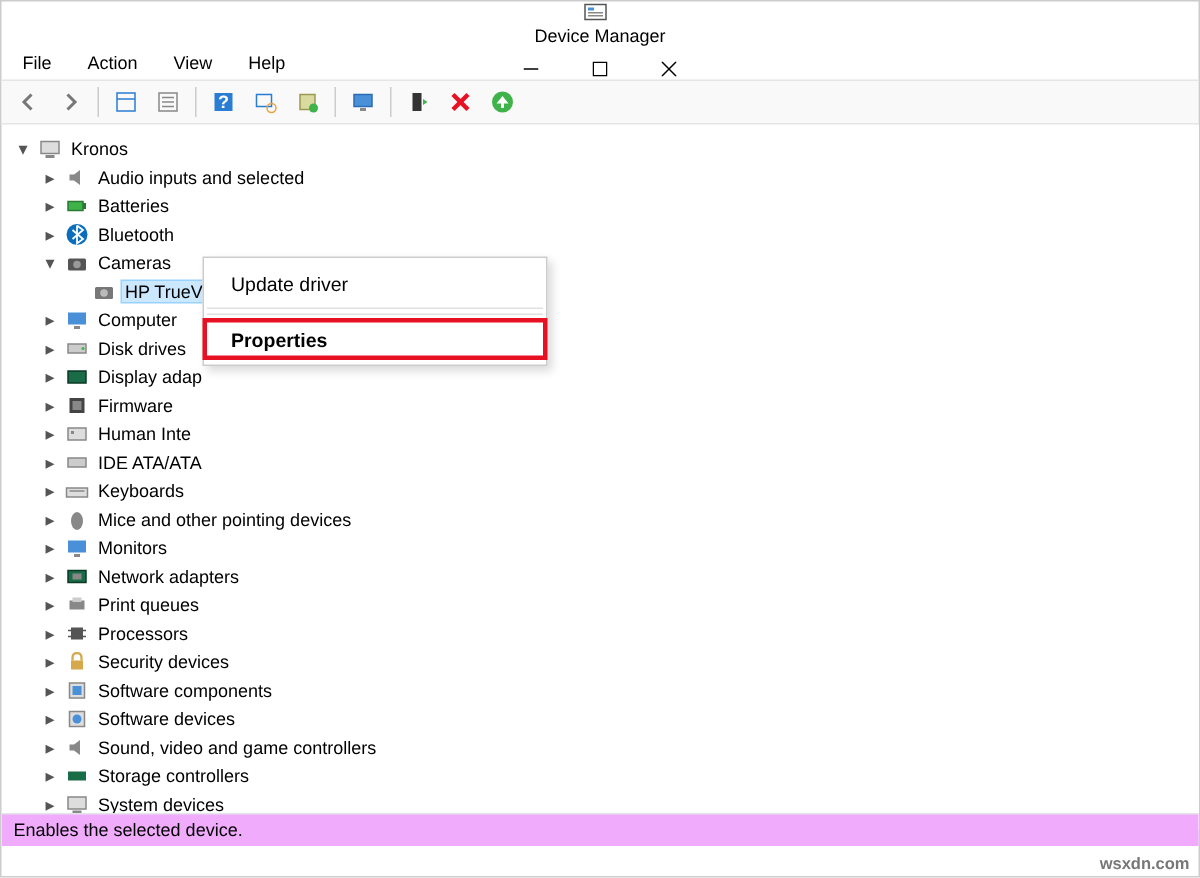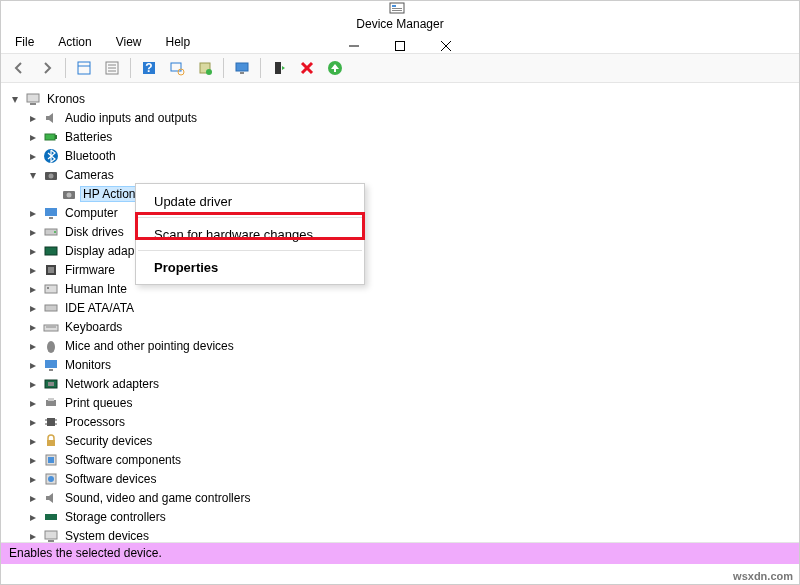--- a/index.html
+++ b/index.html
@@ -22,21 +22,21 @@
 .tree { padding: 6px 4px; overflow: auto; height: 470px; background: #fff; user-select: none; }
 .node { display: flex; align-items: center; height: 19px; gap: 4px; white-space: nowrap; }
 .node .caret { width: 12px; display: inline-flex; justify-content: center; color: #555; }
 .node .ico { width: 16px; height: 16px; display: inline-flex; align-items: center; justify-content: center; }
 .node .lbl { padding: 0 2px; }
 .lvl0 { padding-left: 4px; }
 .lvl1 { padding-left: 22px; }
 .lvl2 { padding-left: 40px; }
 .selected .lbl { background: #cce8ff; outline: 1px solid #99d1ff; }
 
-.context { position: absolute; left: 134px; top: 182px; width: 230px; background: #fff; border: 1px solid #ccc; box-shadow: 3px 3px 6px rgba(0,0,0,0.15); padding: 4px 0; }
+.context { position: absolute; left: 134px; top: 170px; width: 230px; background: #fff; border: 1px solid #ccc; box-shadow: 3px 3px 6px rgba(0,0,0,0.15); padding: 4px 0; }
 .cmitem { height: 26px; display: flex; align-items: center; padding: 0 18px; font-size: 13px; }
 .cmitem.hl { background: #0078d7; color: #fff; }
 .redbox { position: absolute; border: 3px solid #e81123; pointer-events: none; }
 .csep { height: 1px; background: #e0e0e0; margin: 3px 2px; }
 .bold { font-weight: 600; }
 
 .status { position: absolute; bottom: 20px; left: 0; right: 0; height: 22px; background: #f0abfc; border-top: 1px solid #e5e5e5; padding: 3px 8px; font-size: 12px; }
 .watermark { position: absolute; bottom: 2px; right: 6px; font-size: 11px; color: #777; font-weight: bold; }
 
 svg { display: block; }
@@ -165,21 +165,21 @@
       </span>
     <span class="lbl">Kronos</span>
   </div>
   <div class="node lvl1">
       <span class="caret">▸</span>
       <span class="ico">
         <svg viewBox="0 0 16 16">
           <path d="M3 6 L6 6 L10 3 L10 13 L6 10 L3 10 Z" fill="#888"></path>
         </svg>
       </span>
-      <span class="lbl">Audio inputs and outputs</span>
+      <span class="lbl">Audio inputs and selected</span>
     </div>
   <div class="node lvl1">
       <span class="caret">▸</span>
       <span class="ico">
         <svg viewBox="0 0 16 16">
           <rect x="2" y="5" width="10" height="6" fill="#3eb34a" stroke="#2a7a33"></rect>
           <rect x="12" y="6" width="2" height="4" fill="#2a7a33"></rect>
         </svg>
       </span>
       <span class="lbl">Batteries</span>
@@ -205,21 +205,21 @@
       <span class="lbl">Cameras</span>
     </div>
   <div class="node lvl2 selected">
       <span class="caret"></span>
       <span class="ico">
         <svg viewBox="0 0 16 16">
           <rect x="2" y="5" width="12" height="8" fill="#777" rx="1"></rect>
           <circle cx="8" cy="9" r="2.5" fill="#bbb"></circle>
         </svg>
       </span>
-      <span class="lbl">HP Action</span>
+      <span class="lbl">HP TrueV</span>
     </div>
   <div class="node lvl1">
       <span class="caret">▸</span>
       <span class="ico">
         <svg viewBox="0 0 16 16">
           <rect x="2" y="3" width="12" height="8" fill="#4a90d9"></rect>
           <rect x="6" y="12" width="4" height="2" fill="#888"></rect>
         </svg>
       </span>
       <span class="lbl">Computer</span>
@@ -401,21 +401,20 @@
           <circle cx="12" cy="8" r="1.5" fill="#555"></circle>
         </svg>
       </span>
       <span class="lbl">Universal Serial Bus controllers</span>
     </div>
 </div>
 
 <div class="context">
   <div class="cmitem">Update driver</div>
   <div class="csep"></div>
-  <div class="cmitem">Scan for hardware changes</div>
   <div class="csep"></div>
   <div class="cmitem bold">Properties</div>
 </div>
 <div class="redbox" style="left:134px; top:211px; width:230px; height:28px;"></div>
 
 <div class="status">
   <span>Enables the selected device.</span>
 </div>
 <div class="watermark">wsxdn.com</div>
 

